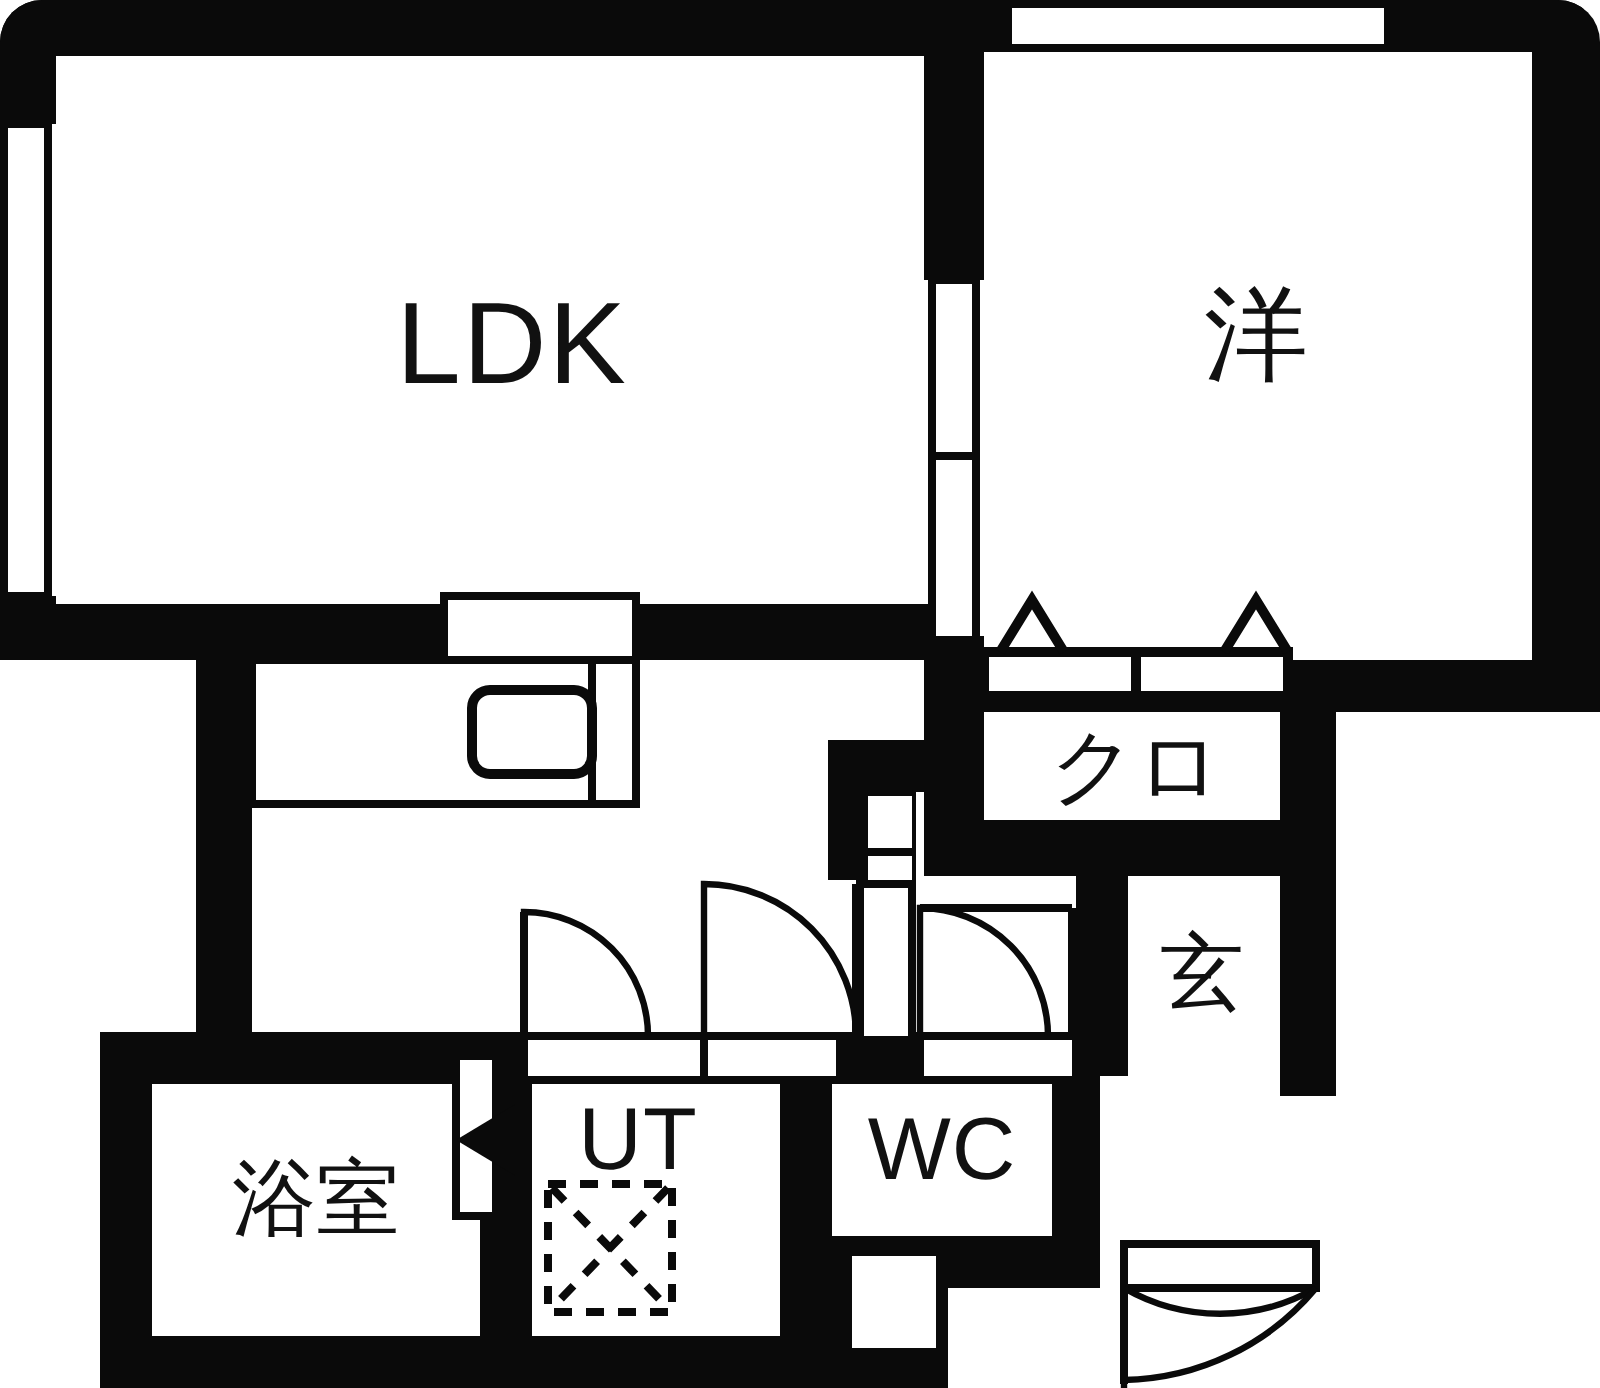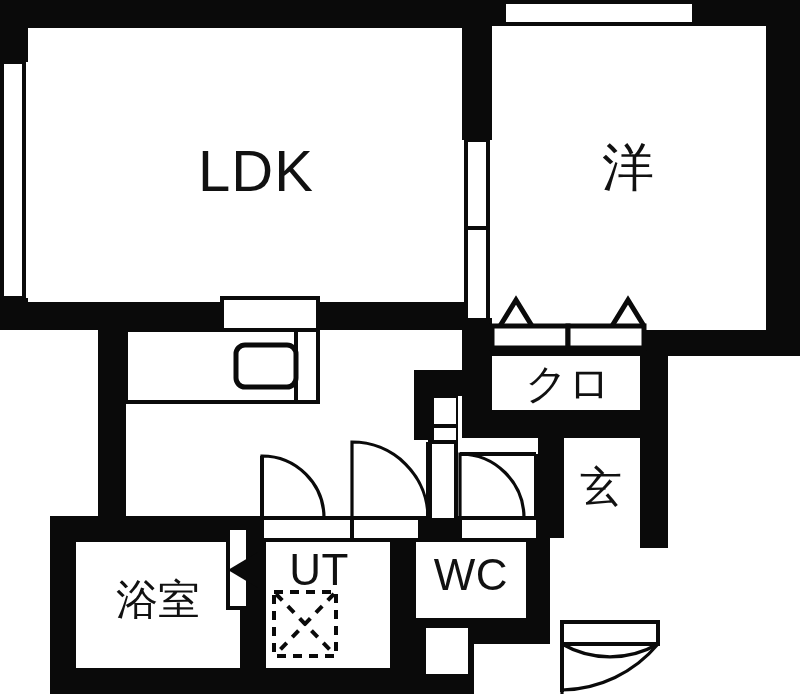--- a/index.html
+++ b/index.html
@@ -10,20 +10,21 @@
   }
   body {
     font-family: "Liberation Sans", "DejaVu Sans", sans-serif;
   }
   #floorplan-root {
     position: relative;
     width: 800px;
     height: 694px;
     background: #ffffff;
     overflow: hidden;
+    border-radius: 21px;
   }
   #floorplan-svg {
     display: block;
     width: 800px;
     height: 694px;
   }
   .room-label {
     font-family: "Liberation Sans", "DejaVu Sans", sans-serif;
     fill: #111111;
     text-anchor: middle;

